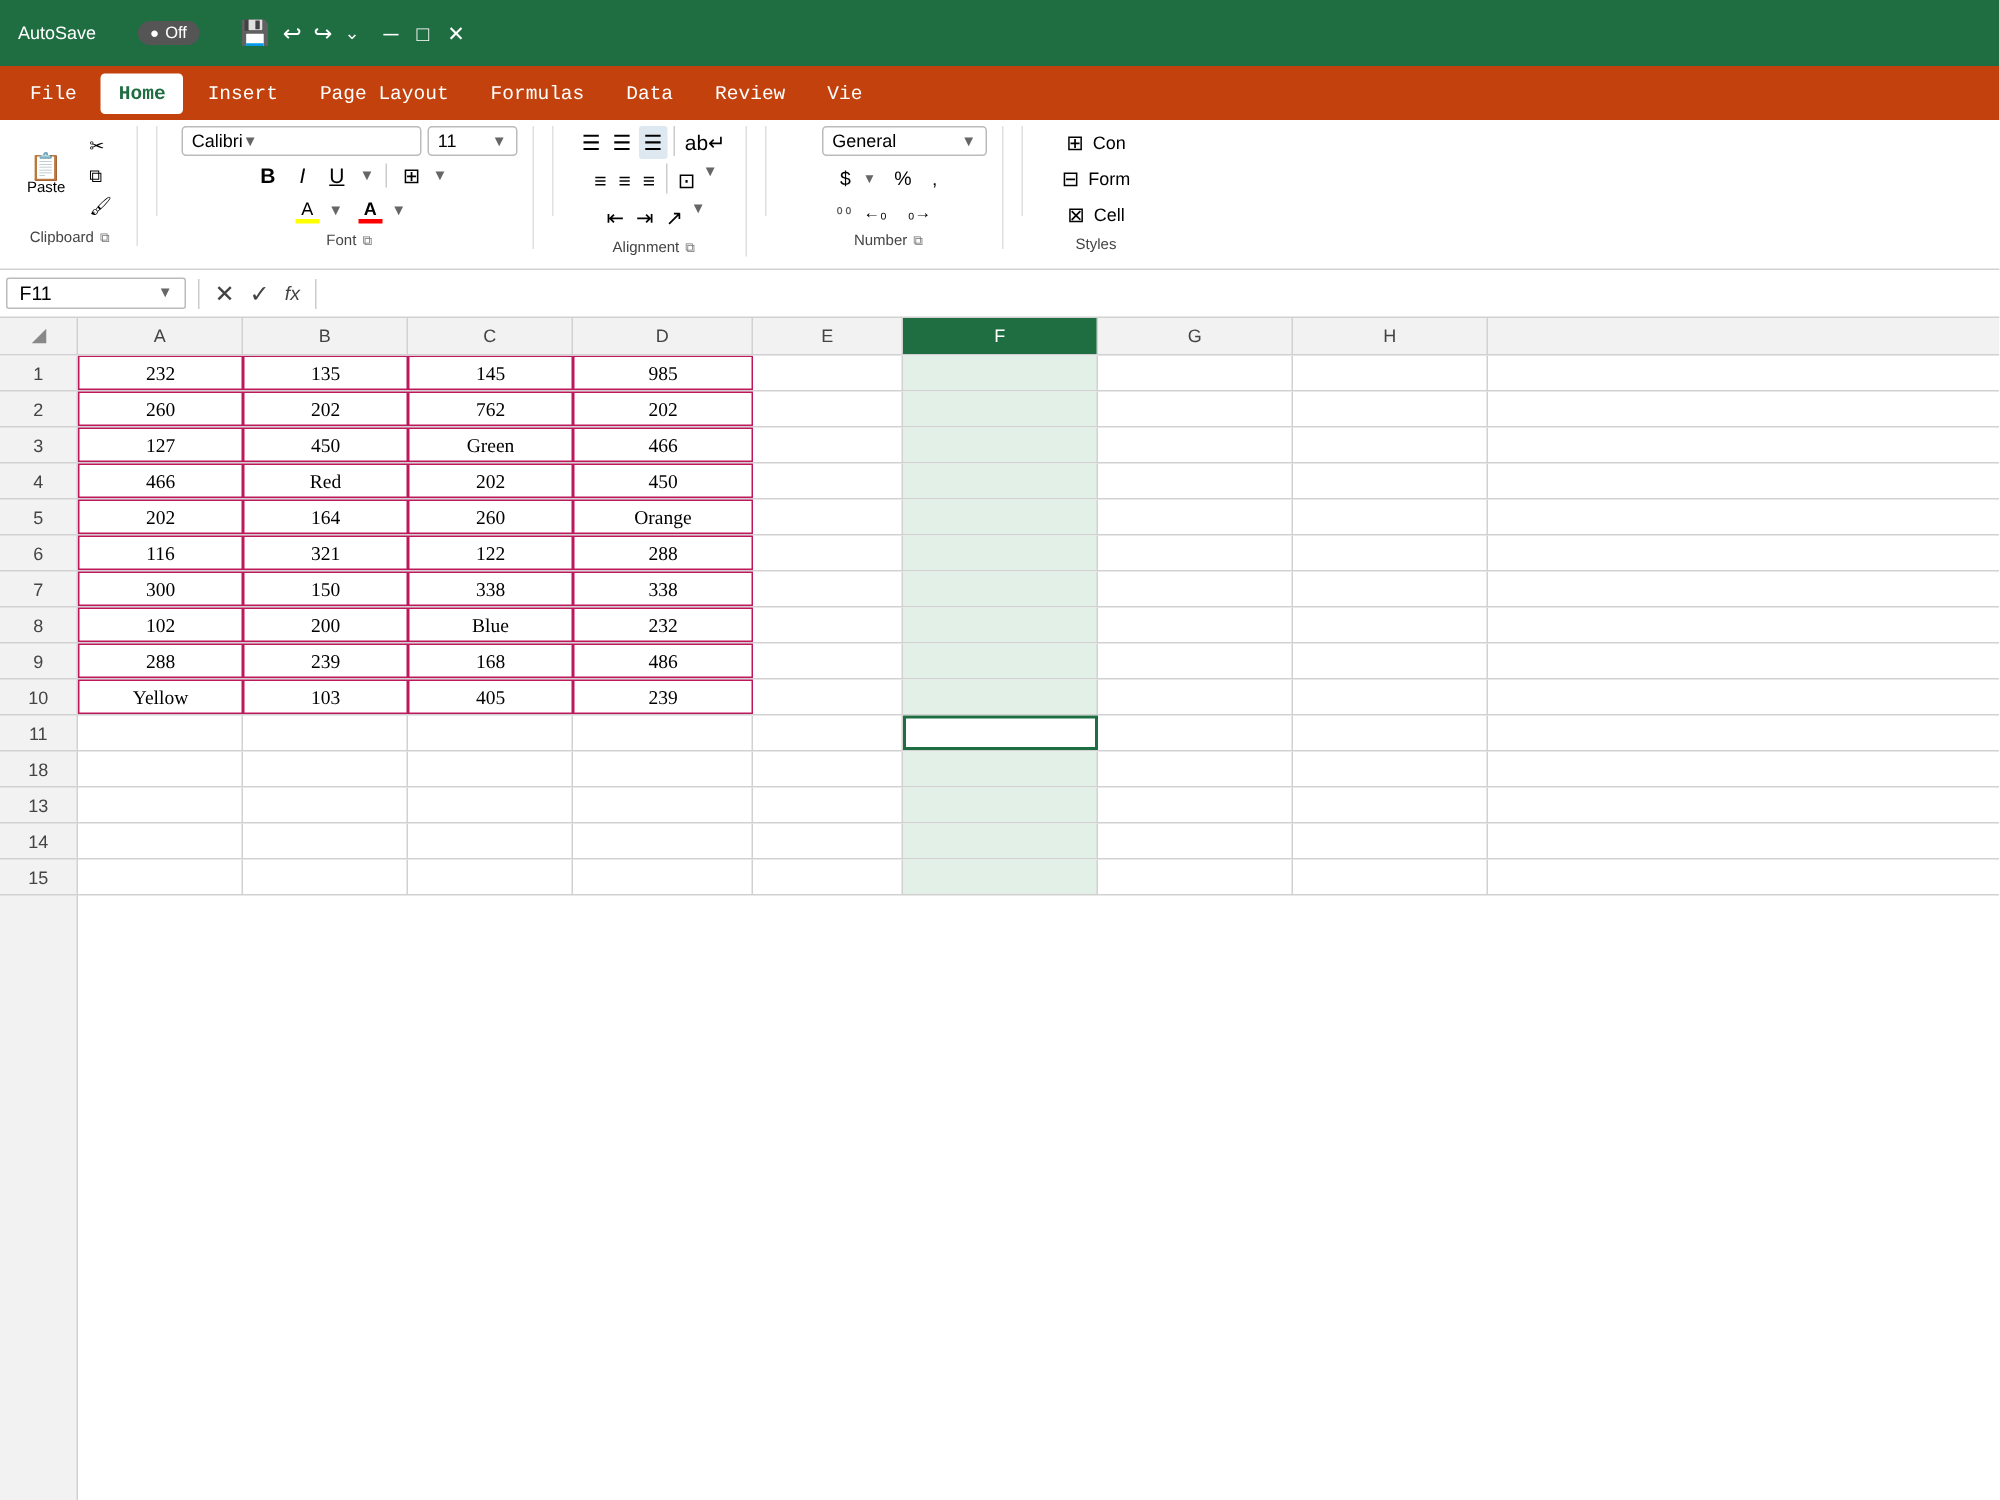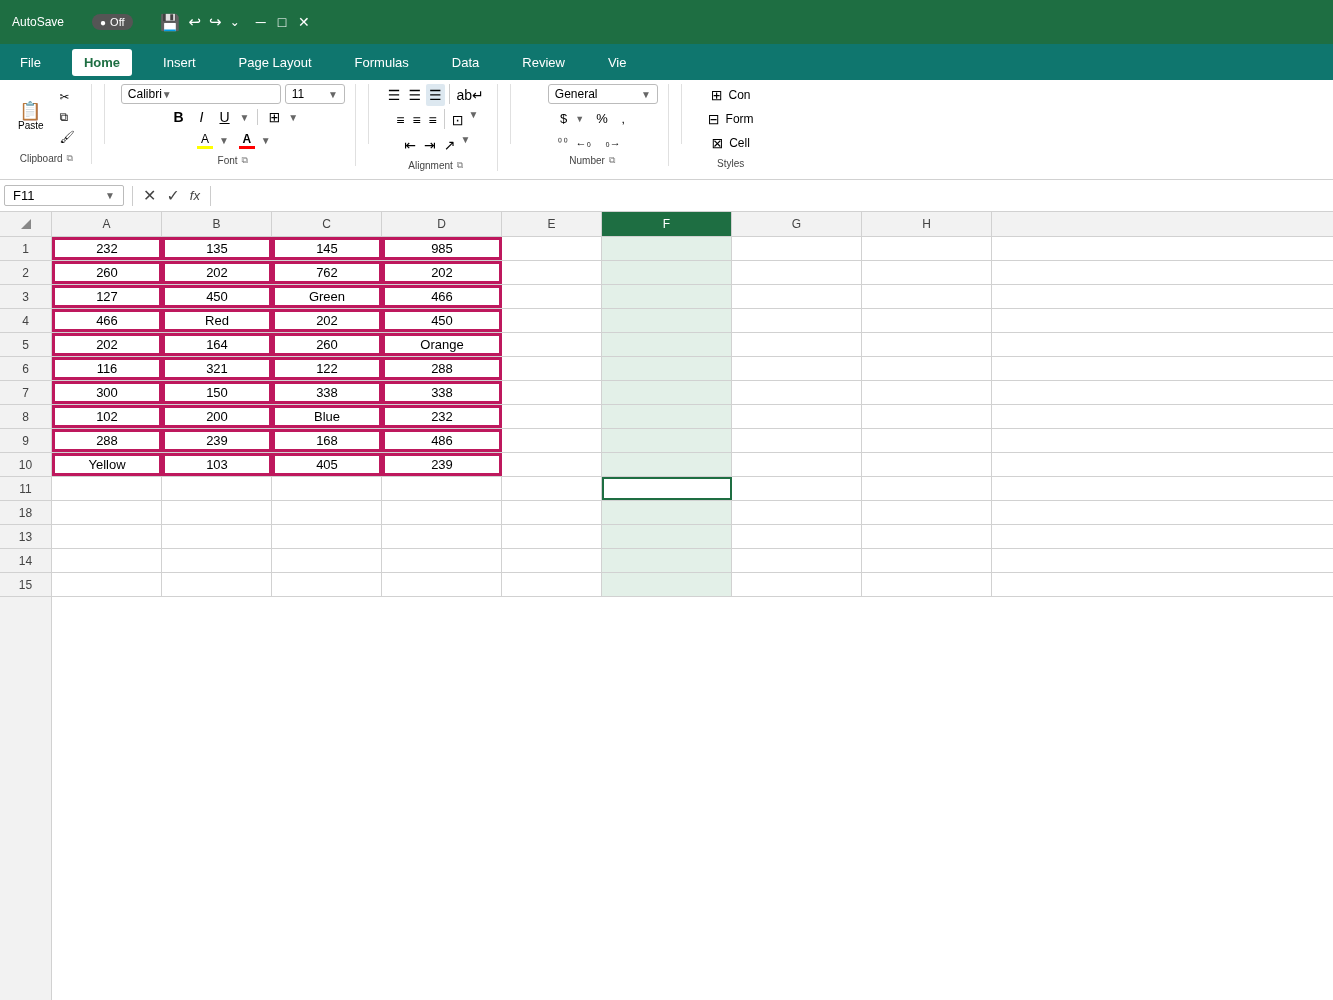--- a/index.html
+++ b/index.html
@@ -22,27 +22,28 @@
       padding: 2px 8px;
       font-size: 11px;
       display: flex; align-items: center; gap: 4px;
     }
     .quick-access { display: flex; gap: 8px; align-items: center; }
     .title-center { flex: 1; text-align: center; font-size: 15px; font-weight: 500; }
     .title-bar-right { display: flex; gap: 12px; align-items: center; }
 
     
     .menu-bar {
-      background: #0f766e;
+      background: #c2410c;
       color: white;
       height: 36px;
       display: flex;
       align-items: center;
       padding: 0 8px;
-      gap: 19px;
+      gap: 4px;
+      font-family: Liberation Mono, monospace;
     }
     .menu-item {
       padding: 6px 12px;
       cursor: pointer;
       border-radius: 3px;
       font-size: 13px;
     }
     .menu-item.active { background: white; color: #1e6e42; font-weight: 600; }
 
     
@@ -234,21 +235,22 @@
     .col-header-b { width: 110px; min-width: 110px; }
     .col-header-c { width: 110px; min-width: 110px; }
     .col-header-d { width: 120px; min-width: 120px; }
     .col-header-e { width: 100px; min-width: 100px; }
     .col-header-f { width: 130px; min-width: 130px; }
     .col-header-g { width: 130px; min-width: 130px; }
     .col-header-h { width: 130px; min-width: 130px; }
 
     
     .data-row .cell.in-table {
-      border: 3px solid #be185d;
+      border: 1px solid #be185d;
+      font-family: Liberation Serif, serif;
     }
 
     .chevron { font-size: 10px; color: #666; }
     .group-expand { font-size: 9px; color: #777; cursor: pointer; }
 
     .ribbon-separator { width: 1px; height: 60px; background: #e0e0e0; margin: 0 4px; }
 
     
     .font-color-indicator { width: 16px; height: 3px; background: red; }
     .highlight-indicator { width: 16px; height: 3px; background: yellow; }

